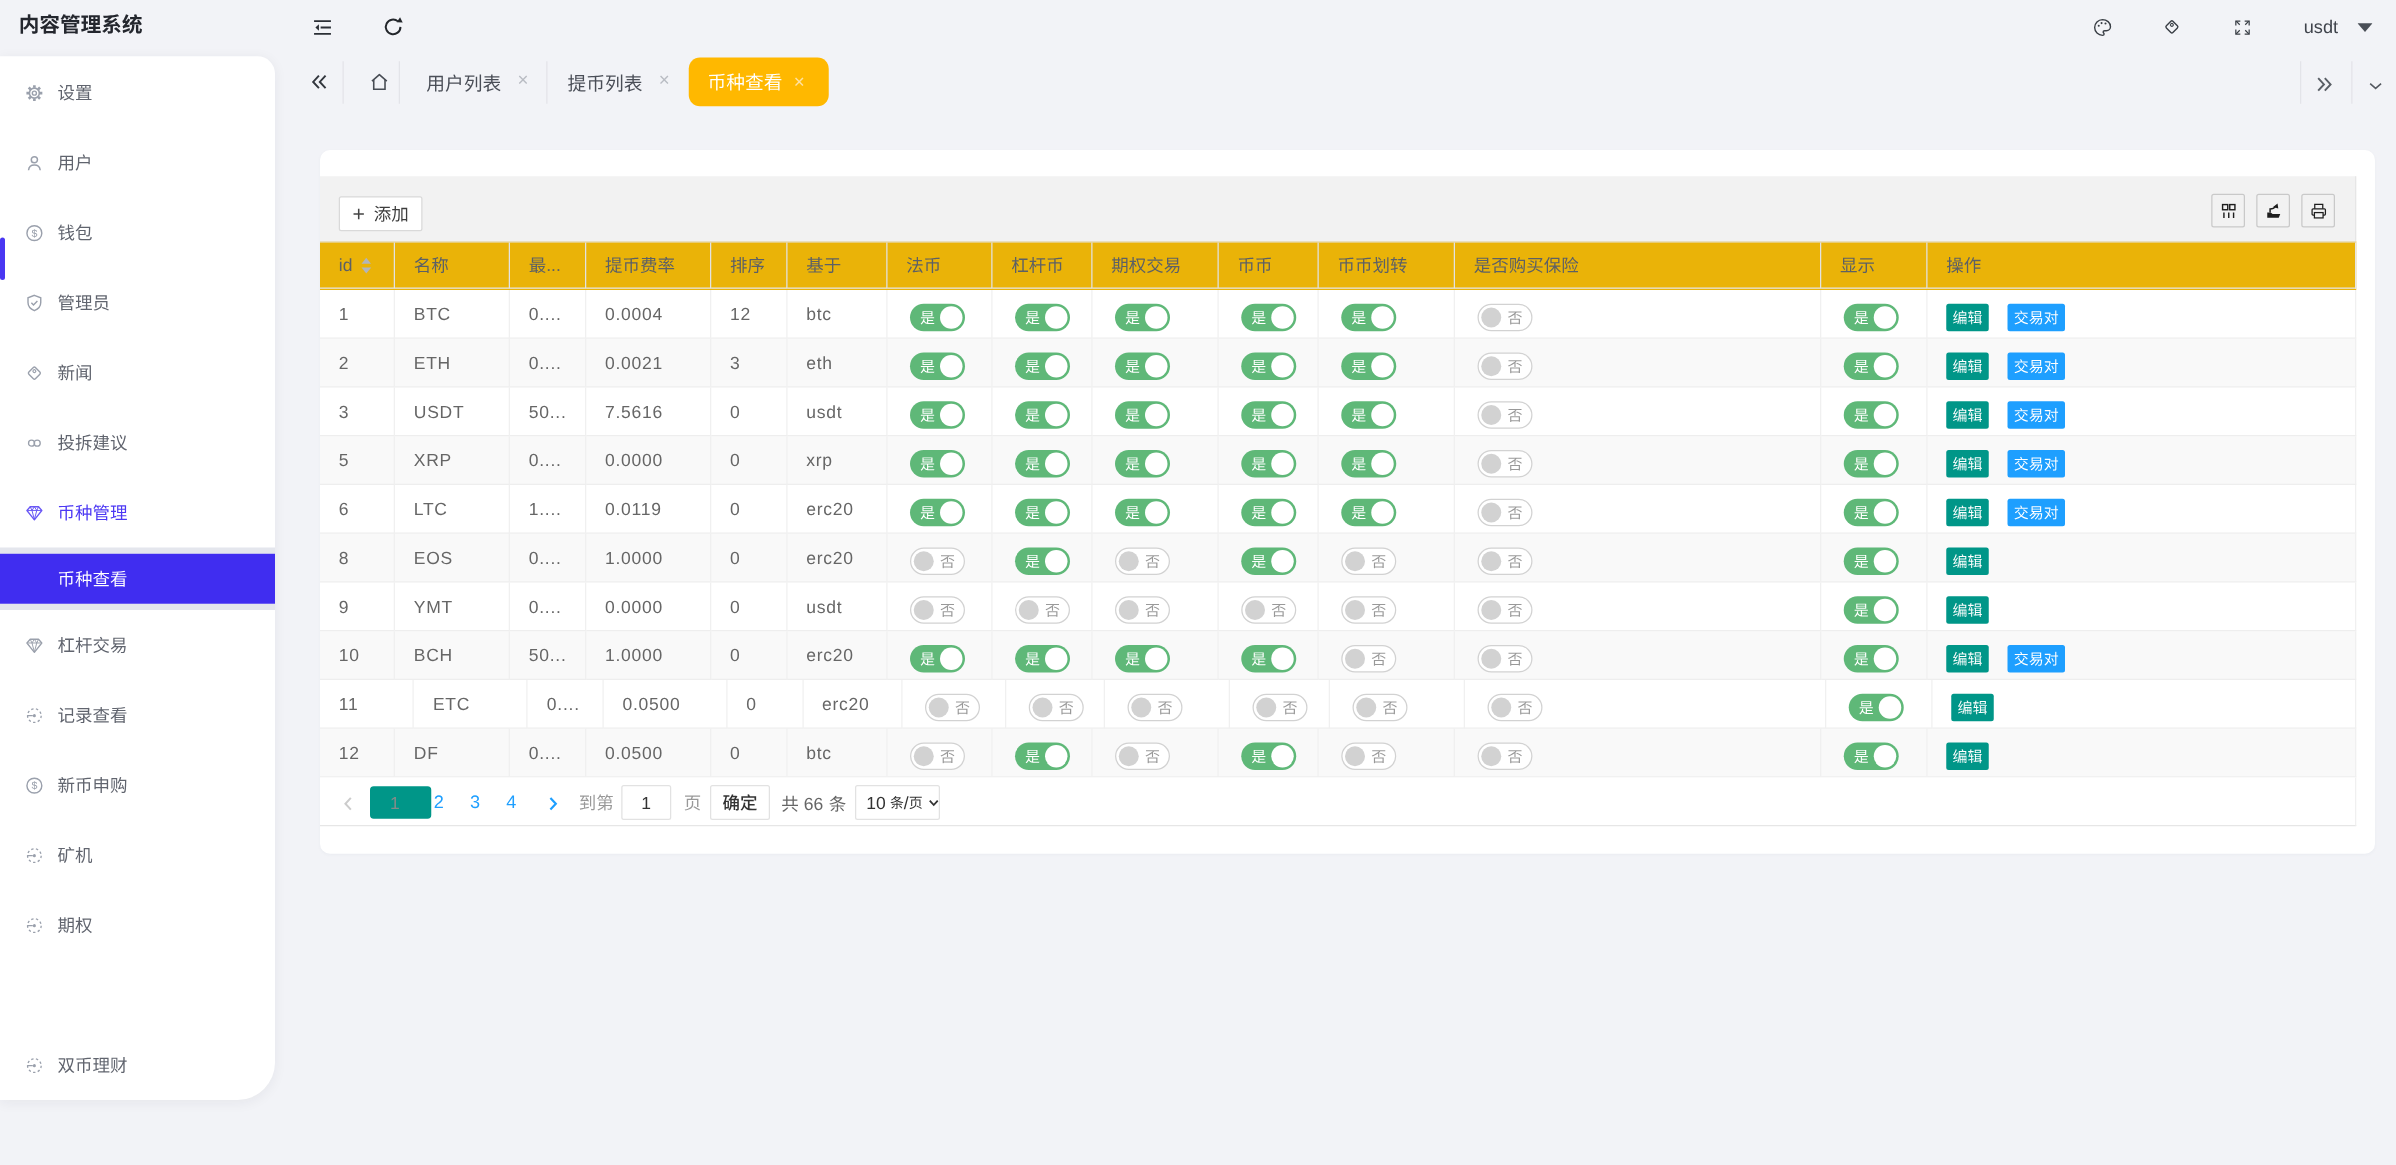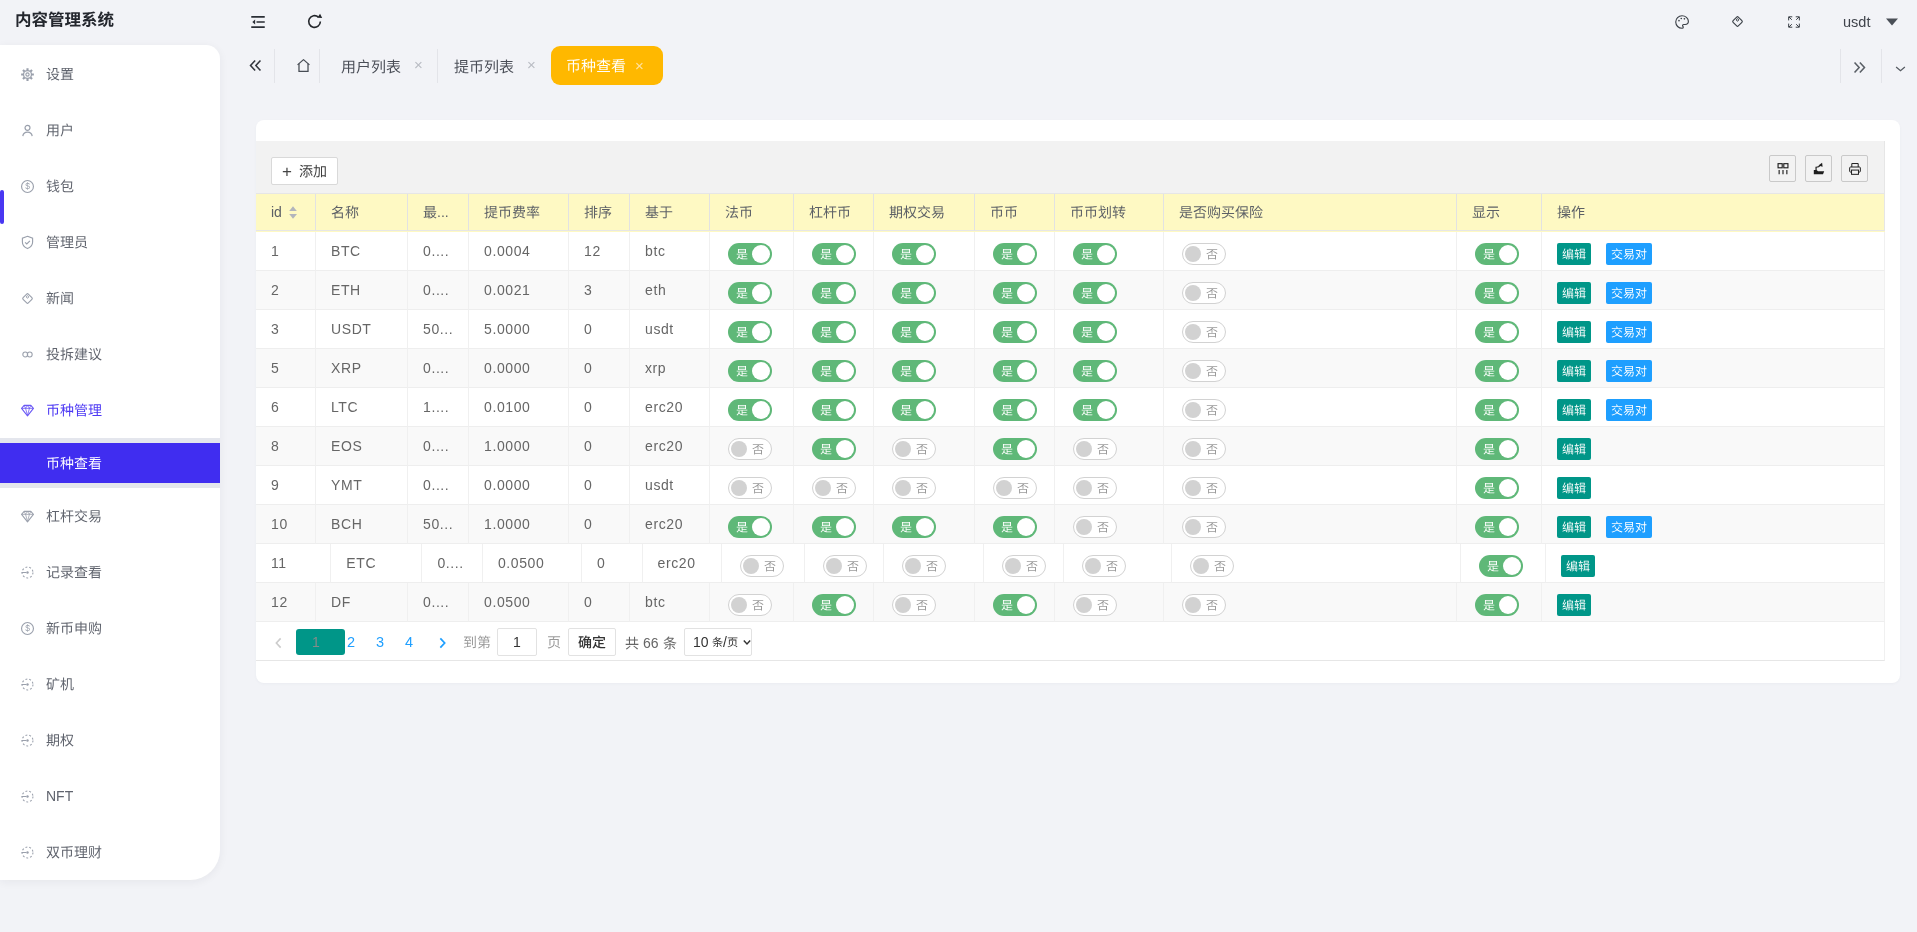--- a/index.html
+++ b/index.html
@@ -1,21 +1,21 @@
 <!DOCTYPE html>
 <html><head><meta charset="utf-8"><style>
 *{margin:0;padding:0;box-sizing:content-box}
 html,body{width:1917px;height:932px;overflow:hidden;background:#f2f3f7;font-family:"Liberation Sans",sans-serif;position:relative}
 svg.z{display:inline-block}
 #sb{position:absolute;left:0;top:45px;width:220px;height:835px;background:#fff;border-radius:0 14px 30px 0;box-shadow:0 2px 10px rgba(30,36,50,.06)}
 #card{position:absolute;left:256px;top:120px;width:1644px;height:563px;background:#fff;border-radius:8px;box-shadow:0 1px 3px rgba(60,70,90,.04)}
 #toolbar{position:absolute;left:0;top:21px;width:1629px;height:52px;background:#f2f2f2;border-right:1px solid #e6e6e6;box-sizing:border-box}
 #addbtn{position:absolute;left:15px;top:37px;width:65px;height:26px;background:#fff;border:1px solid #d9d9d9;border-radius:2px;display:flex;align-items:center;justify-content:center}
 .tbtn{position:absolute;top:35px;width:25px;height:25px;border:1px solid #c9c9c9;border-radius:2px;display:flex;align-items:center;justify-content:center}
-#thead{position:absolute;left:0;top:73px;width:1629px;height:38px;background:#fef9c3;border-top:1px solid #e6e6e6;display:flex}
+#thead{position:absolute;left:0;top:73px;width:1629px;height:38px;background:#eab308;border-top:1px solid #e6e6e6;display:flex}
 .hc{height:37px;border-bottom:1px solid #e6e6e6;border-right:1px solid #e2e2e2;display:flex;align-items:center;padding-left:15px;box-sizing:border-box}
 .hc:last-child{border-right:1px solid #e6e6e6}
 #tbody{position:absolute;left:0;top:112px;width:1629px}
 .tr{display:flex;height:39px;background:#fff}
 .tr.even{background:#f9f9f9}
 .tc{height:39px;border-bottom:1px solid #eee;border-right:1px solid #f0f0f0;display:flex;align-items:center;padding-left:15px;box-sizing:border-box}
 .tc:last-child{border-right:1px solid #f0f0f0}
 .tv{font-size:14px;color:#666;letter-spacing:.6px}
 .sw{position:relative;display:inline-block;width:44px;height:22px;border-radius:11px;vertical-align:middle;margin-left:3px;margin-top:6px}
 .sw.on{background:#5FB878}
@@ -296,32 +296,20 @@
           <path d="M3.8 12h6.4" stroke="#9aa0ac" stroke-width="1.5"></path>
         </svg>
       </span>
       <span style="margin-left:10px;display:inline-flex">
         <svg class="z" style="width:28px;height:14px;vertical-align:0px;" viewBox="0 -880 2000 1000" fill="#60646e">
           <use href="#a671f" x="0"></use>
           <use href="#a6743" x="1000"></use>
         </svg>
       </span>
     </div>
-    <div style="position:absolute;left:0;top:731px;width:220px;height:40px;display:flex;align-items:center">
-      <span style="margin-left:19px;width:17px;height:17px;display:inline-flex">
-        <svg width="17" height="17" viewBox="0 0 24 24" style="">
-          <circle cx="12" cy="12" r="7.7" fill="none" stroke="#9aa0ac" stroke-width="1.5" stroke-dasharray="2.7 2.7"></circle>
-          <circle cx="12" cy="12" r="1.7" fill="#9aa0ac"></circle>
-          <path d="M3.8 12h6.4" stroke="#9aa0ac" stroke-width="1.5"></path>
-        </svg>
-      </span>
-      <span style="margin-left:10px;display:inline-flex">
-        <span style="font-size:14px;color:#60646e">NFT</span>
-      </span>
-    </div>
     <div style="position:absolute;left:0;top:787px;width:220px;height:40px;display:flex;align-items:center">
       <span style="margin-left:19px;width:17px;height:17px;display:inline-flex">
         <svg width="17" height="17" viewBox="0 0 24 24" style="">
           <circle cx="12" cy="12" r="7.7" fill="none" stroke="#9aa0ac" stroke-width="1.5" stroke-dasharray="2.7 2.7"></circle>
           <circle cx="12" cy="12" r="1.7" fill="#9aa0ac"></circle>
           <path d="M3.8 12h6.4" stroke="#9aa0ac" stroke-width="1.5"></path>
         </svg>
       </span>
       <span style="margin-left:10px;display:inline-flex">
         <svg class="z" style="width:56px;height:14px;vertical-align:0px;" viewBox="0 -880 4000 1000" fill="#60646e">
@@ -728,21 +716,21 @@
         <div class="tc" style="width:60px">
           <span class="tv">3</span>
         </div>
         <div class="tc" style="width:92px">
           <span class="tv">USDT</span>
         </div>
         <div class="tc" style="width:61px">
           <span class="tv">50...</span>
         </div>
         <div class="tc" style="width:100px">
-          <span class="tv">5.0000</span>
+          <span class="tv">7.5616</span>
         </div>
         <div class="tc" style="width:61px">
           <span class="tv">0</span>
         </div>
         <div class="tc" style="width:80px">
           <span class="tv">usdt</span>
         </div>
         <div class="tc" style="width:84px">
           <span class="sw on">
             <svg class="z" style="width:12px;height:12px;vertical-align:0px;position:absolute;left:8px;top:5px" viewBox="0 -880 1000 1000" fill="#fff">
@@ -910,21 +898,21 @@
         <div class="tc" style="width:60px">
           <span class="tv">6</span>
         </div>
         <div class="tc" style="width:92px">
           <span class="tv">LTC</span>
         </div>
         <div class="tc" style="width:61px">
           <span class="tv">1....</span>
         </div>
         <div class="tc" style="width:100px">
-          <span class="tv">0.0100</span>
+          <span class="tv">0.0119</span>
         </div>
         <div class="tc" style="width:61px">
           <span class="tv">0</span>
         </div>
         <div class="tc" style="width:80px">
           <span class="tv">erc20</span>
         </div>
         <div class="tc" style="width:84px">
           <span class="sw on">
             <svg class="z" style="width:12px;height:12px;vertical-align:0px;position:absolute;left:8px;top:5px" viewBox="0 -880 1000 1000" fill="#fff">

